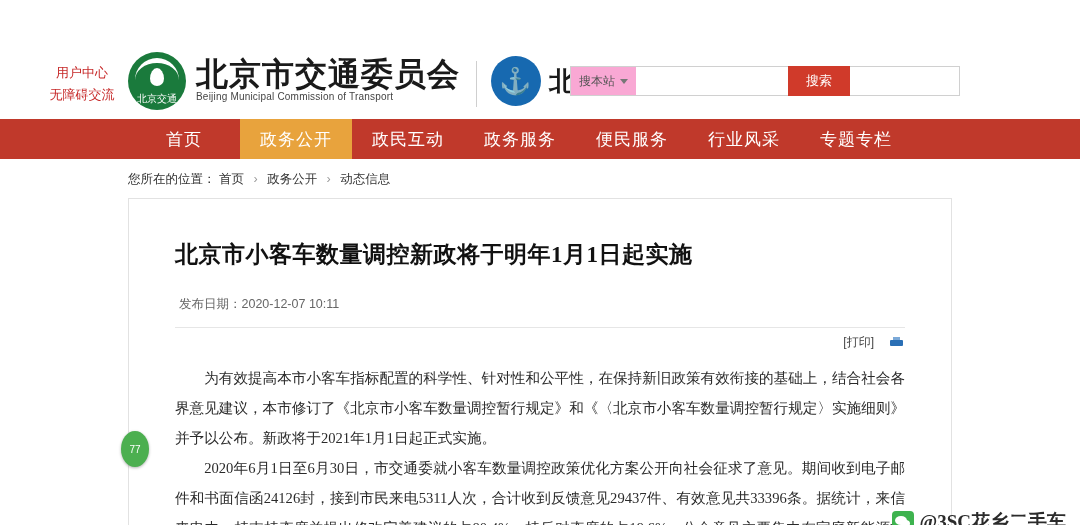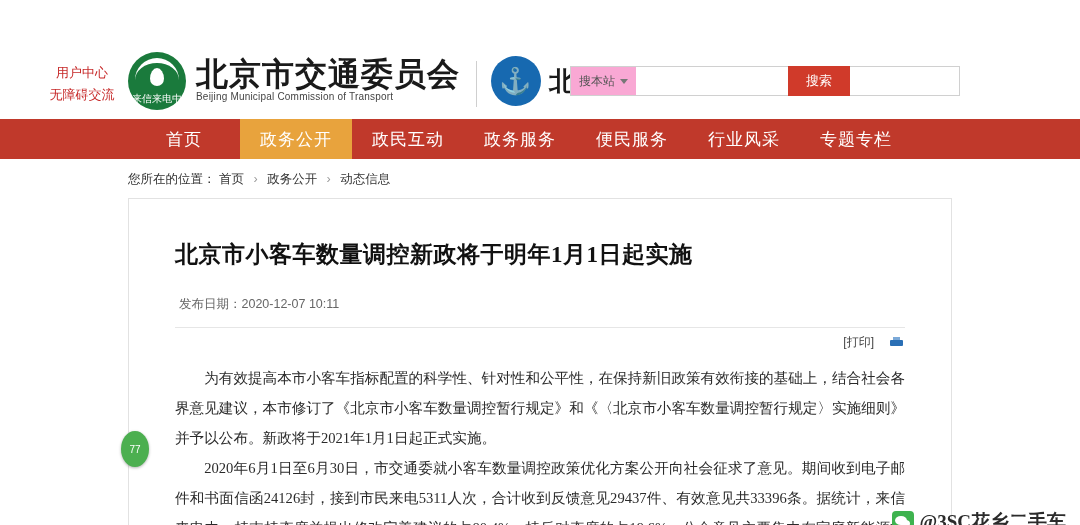--- a/index.html
+++ b/index.html
@@ -312,21 +312,21 @@
 
     <div class="user-links">
       <div>用户中心</div>
       <div>无障碍交流</div>
     </div>
 
     <div class="logo-block">
       <div class="logo-mark">
         <span class="arc"></span>
         <span class="leaf"></span>
-        <span class="bj">来信来电中</span>
+        <span class="bj">北京交通</span>
       </div>
       <div class="org-text">
         <div class="org-cn">北京市交通委员会</div>
         <div class="org-en">Beijing Municipal Commission of Transport</div>
       </div>
       <div class="divider-v"></div>
       <div class="logo-mark2">
         <span class="anchor">⚓</span>
       </div>
       <div class="org-cn2">北京市地方海事局</div>

